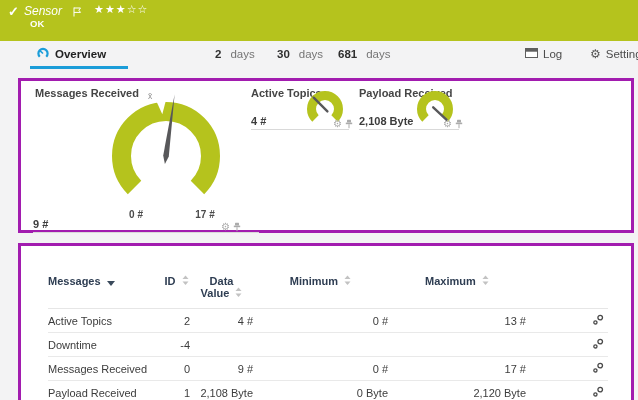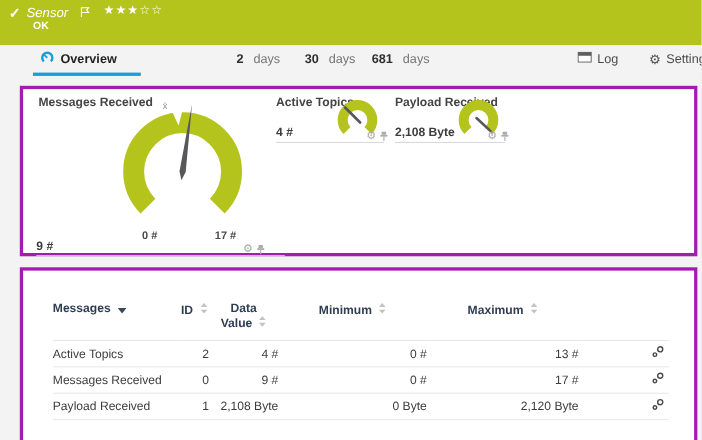--- a/index.html
+++ b/index.html
@@ -230,20 +230,31 @@
           <td class="num">2</td>
           <td class="num">4 #</td>
           <td class="num">0 #</td>
           <td class="num">13 #</td>
           <td class="icon-cell"><svg class="wrench" width="12" height="12" viewBox="0 0 12 12">
                 <circle cx="3.4" cy="8.4" r="1.6" fill="none" stroke="#4a4a4a" stroke-width="1.3"></circle>
                 <circle cx="8.2" cy="3.6" r="2.3" fill="none" stroke="#4a4a4a" stroke-width="1.3"></circle>
               </svg></td>
         </tr>
         <tr>
+          <td>Downtime</td>
+          <td class="num">-4</td>
+          <td class="num"></td>
+          <td class="num"></td>
+          <td class="num"></td>
+          <td class="icon-cell"><svg class="wrench" width="12" height="12" viewBox="0 0 12 12">
+                <circle cx="3.4" cy="8.4" r="1.6" fill="none" stroke="#4a4a4a" stroke-width="1.3"></circle>
+                <circle cx="8.2" cy="3.6" r="2.3" fill="none" stroke="#4a4a4a" stroke-width="1.3"></circle>
+              </svg></td>
+        </tr>
+        <tr>
           <td>Messages Received</td>
           <td class="num">0</td>
           <td class="num">9 #</td>
           <td class="num">0 #</td>
           <td class="num">17 #</td>
           <td class="icon-cell"><svg class="wrench" width="12" height="12" viewBox="0 0 12 12">
                 <circle cx="3.4" cy="8.4" r="1.6" fill="none" stroke="#4a4a4a" stroke-width="1.3"></circle>
                 <circle cx="8.2" cy="3.6" r="2.3" fill="none" stroke="#4a4a4a" stroke-width="1.3"></circle>
               </svg></td>
         </tr>

